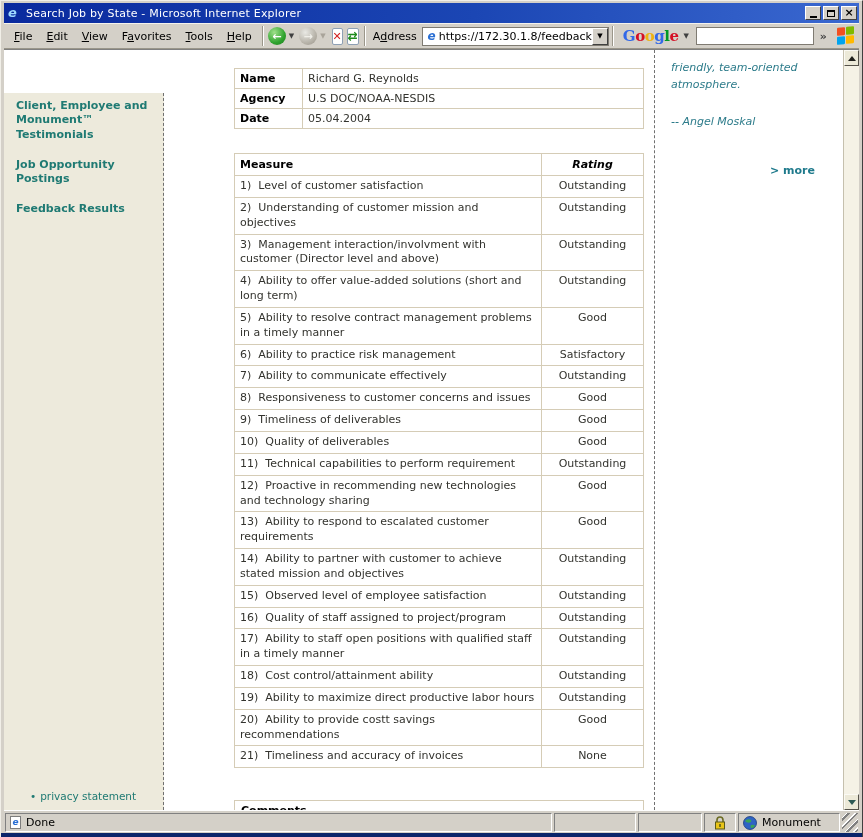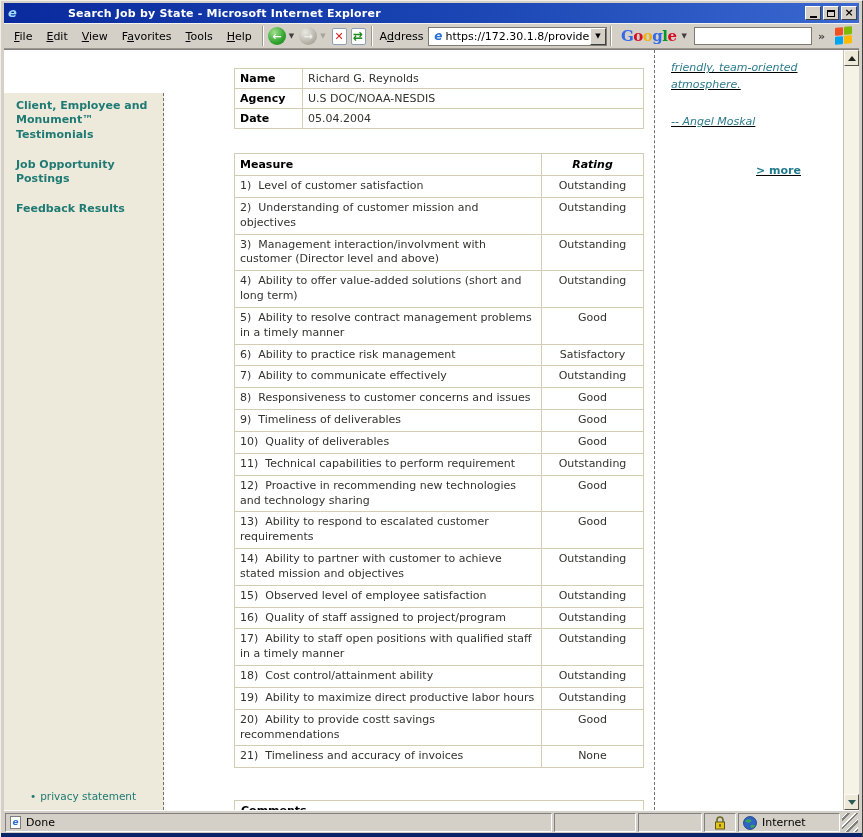--- a/index.html
+++ b/index.html
@@ -10,22 +10,22 @@
             padding:2px 3px 0 3px; background:#d4d0c8;
             border-left:1px solid #f1efe8; border-top:1px solid #f1efe8;
             border-right:1px solid #404040; }
 
   
   .titlebar { height:20px; display:flex; align-items:center;
               background:linear-gradient(90deg,#0a2a9e 0%,#1b46b4 55%,#3a68d0 100%);
               color:#fff; padding:0 2px 0 4px; }
   .ie-logo { width:14px; height:14px; color:#9fd9ff; font-weight:bold; font-style:italic;
              font-size:13px; line-height:13px; margin-right:4px; }
-  .title-text { flex:1; font-weight:bold; font-size:11px; letter-spacing:.2px;
-                white-space:nowrap; overflow:hidden;margin-left:42px; }
+  .title-text { flex:1; font-weight:normal; font-size:11px; letter-spacing:.2px;
+                white-space:nowrap; overflow:hidden; }
   .winbtn { width:16px; height:14px; background:#d4d0c8; margin-left:2px;
             border:1px solid; border-color:#fff #404040 #404040 #fff;
             display:flex; align-items:center; justify-content:center;
             font-size:9px; font-weight:bold; color:#000; }
   .glyph-min { width:7px; height:2px; background:#000; margin-top:7px; }
   .glyph-max { width:8px; height:7px; border:1px solid #000; border-top-width:2px; }
   .glyph-close { font-size:11px; line-height:10px; }
 
   
   .toolbar { height:26px; background:#d4d0c8; display:flex; align-items:center;
@@ -77,21 +77,21 @@
   .info-table td.lbl { width:68px; font-weight:bold; color:#000; }
   .measure-table { margin-top:24px; }
   .measure-table th { text-align:left; font-weight:bold; color:#000; padding:4px 5px; }
   .measure-table th.rating-h { width:102px; text-align:center;font-style:italic; }
   .m-cell { white-space:pre-wrap; line-height:1.35; }
   .r-cell { text-align:center; }
 
   .comments-box { margin-top:32px; width:410px; }
   .box-header { border:1px solid #d5ccb6; font-weight:bold; color:#000; padding:3px 6px; }
 
-  .rightbar { flex:1; background:#fff; border-left:1px dashed #707070; padding:10px 28px 0 16px;text-decoration:underline; }
+  .rightbar { flex:1; background:#fff; border-left:1px dashed #707070; padding:10px 14px 0 16px; }
   .quote { color:#2c7b8a; font-style:italic; line-height:1.5; }
   .attrib { color:#2c7b8a; font-style:italic; margin-top:22px; }
   .more-link { color:#1f7a8c; font-weight:bold; text-align:right; margin-top:36px;
                padding-right:14px; cursor:pointer; }
 
   
   .vscroll { width:16px; background:#f5f2e6; border-left:1px solid #c5c0ae;
              display:flex; flex-direction:column; }
   .sc-btn { width:100%; height:16px; background:#ece9d8; border:1px solid;
             border-color:#fbfaf4 #55524a #55524a #fbfaf4;
@@ -159,21 +159,21 @@
     <span class="navbtn">
       <span class="circle fwd">→</span>
       <span class="dd dim">▼</span>
     </span>
     <span class="sqbtn stop">✕</span>
     <span class="sqbtn refresh">⇄</span>
     <span class="tb-sep"></span>
     <span class="addr-label"><span>A</span><span class="u">d</span><span>dress</span></span>
     <span class="addr-box">
       <span class="addr-ie">e</span>
-      <span class="addr-text">https://172.30.1.8/provide</span>
+      <span class="addr-text">https://172.30.1.8/feedback</span>
       <span class="addr-drop">▼</span>
     </span>
     <span class="tb-sep"></span>
     <span class="google-logo"><span style="color: rgb(51, 105, 232);">G</span><span style="color: rgb(213, 15, 37);">o</span><span style="color: rgb(238, 178, 17);">o</span><span style="color: rgb(51, 105, 232);">g</span><span style="color: rgb(0, 153, 37);">l</span><span style="color: rgb(213, 15, 37);">e</span></span>
     <span class="dd">▼</span>
     <input class="google-input" value="" style="">
     <span class="chevron">»</span>
     <span class="winflag">
       <span style="background:#f25022"></span>
       <span style="background:#7fba00"></span>
@@ -374,19 +374,19 @@
         <rect x="5.2" y="8" width="1.6" height="3" fill="#5a5a1c"></rect>
       </svg>
     </div>
     <div class="seg zone">
       <svg width="14" height="14" viewBox="0 0 14 14">
         <circle cx="7" cy="7" r="6.5" fill="#2f63c4"></circle>
         <path d="M2 5 Q4 2.5 7 3.5 Q9 4 8 6 Q6 7 4.5 6.5 Q3 6 2 5 Z" fill="#3aa655"></path>
         <path d="M8 9 Q11 8 12 10 Q10.5 12.5 8 12 Q7 10.5 8 9 Z" fill="#3aa655"></path>
         <ellipse cx="7" cy="7" rx="6.5" ry="6.5" fill="none" stroke="#183a78" stroke-width="0.8"></ellipse>
       </svg>
-      <span>Internet</span>
+      <span>Monument</span>
     </div>
     <div class="grip"></div>
   </div>
 
   <div class="bottom-strip"></div>
 </div>
 
 </body></html>

